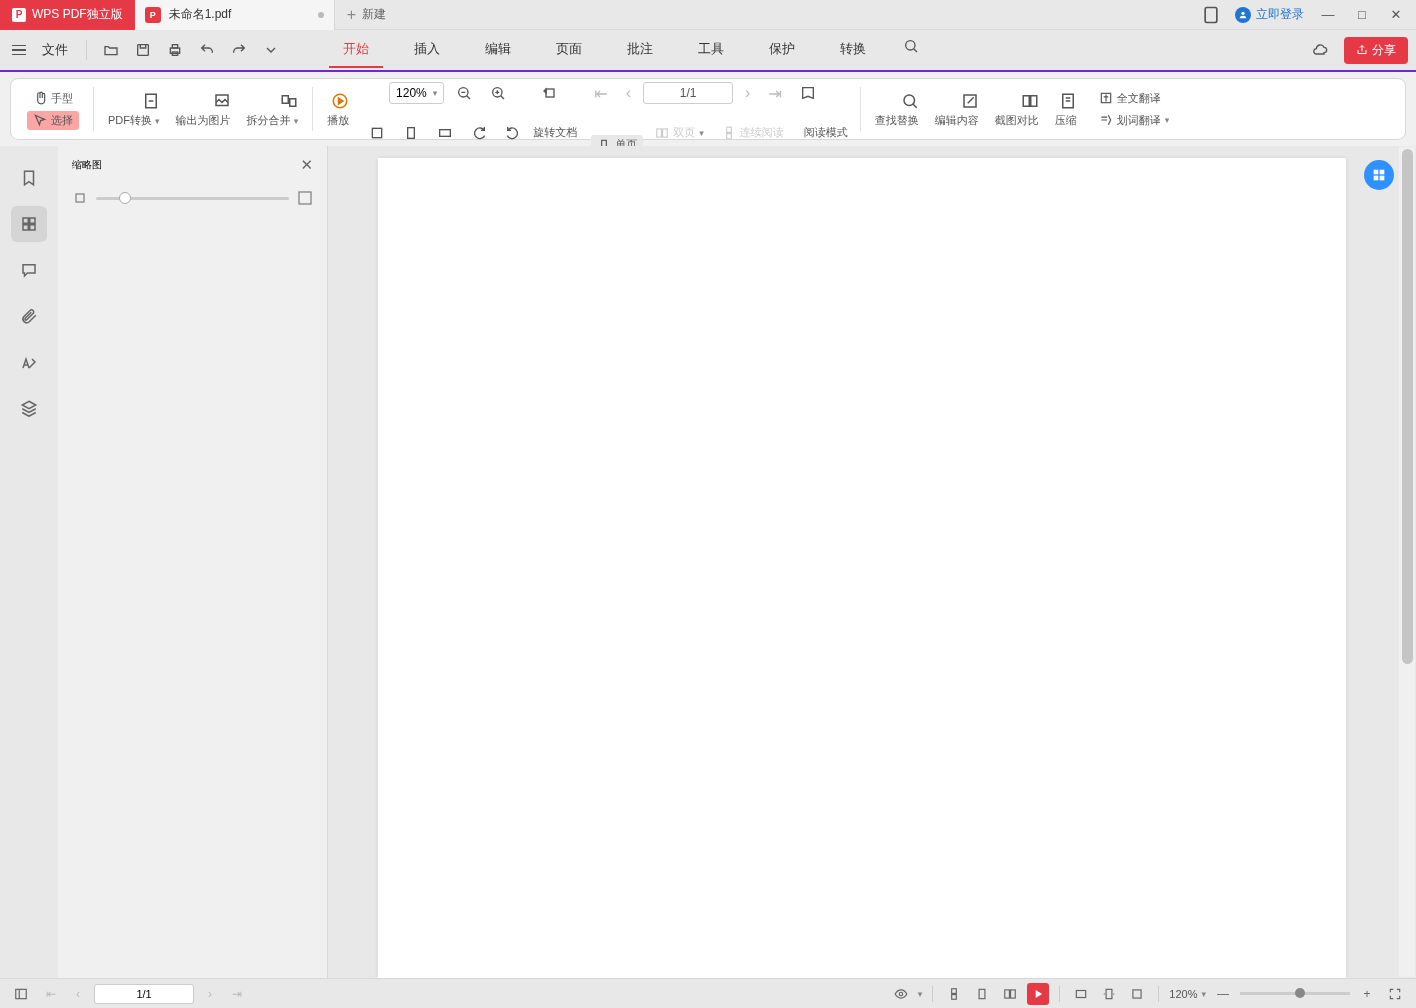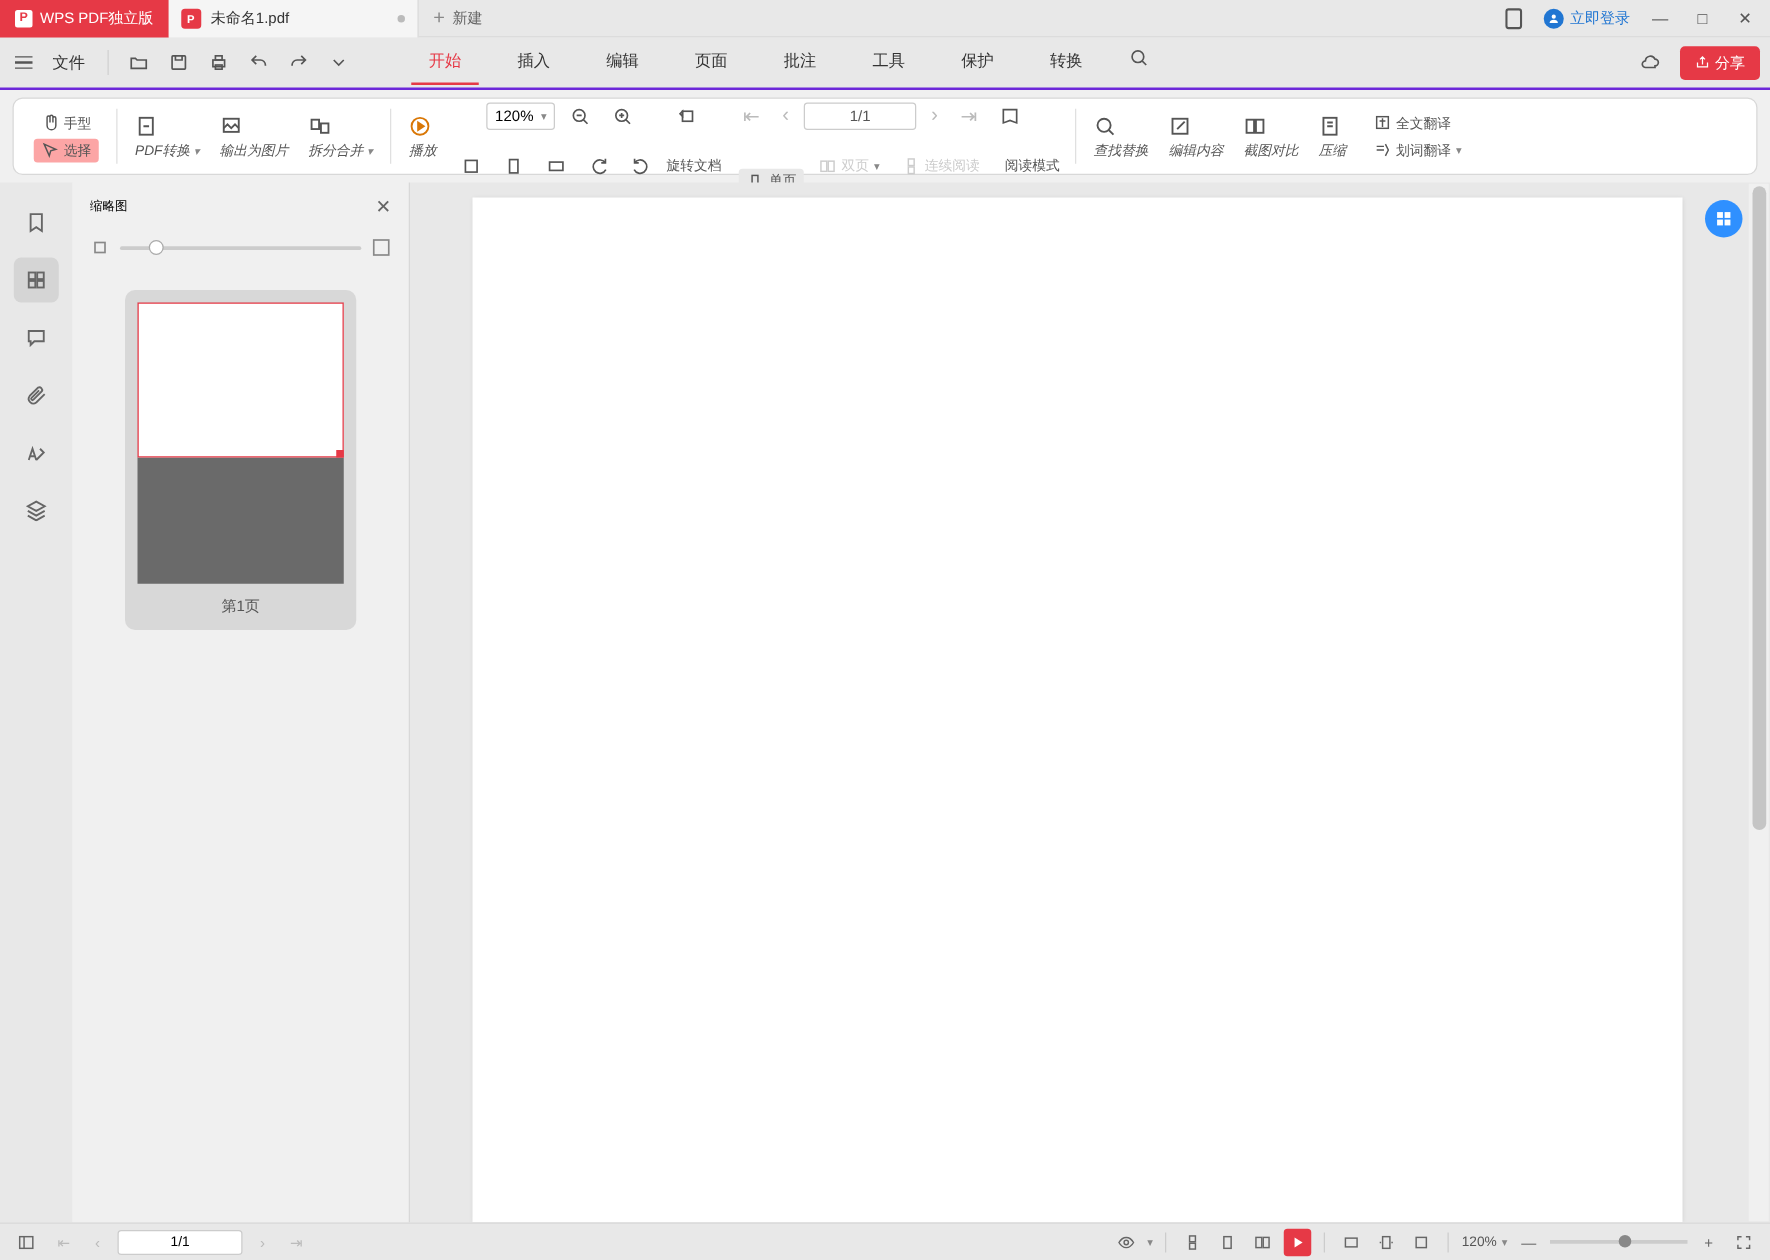--- a/index.html
+++ b/index.html
@@ -24,21 +24,21 @@
 .vsep{width:1px;height:20px;background:#d0d0d0;margin:0 6px;}
 .ticon{width:28px;height:28px;display:flex;align-items:center;justify-content:center;color:#555;cursor:pointer;border-radius:4px;}
 .ticon svg{width:16px;height:16px;}
 .menu-tabs{display:flex;gap:17px;margin-left:40px;}
 .mtab{padding:8px 14px;font-size:13px;color:#333;cursor:pointer;}
 .mtab.active{color:#e63946;border-bottom:2px solid #e63946;}
 .menu-right{margin-left:auto;display:flex;align-items:center;gap:10px;}
 .share-btn{background:#e63946;color:#fff;font-size:12px;padding:5px 12px;border-radius:4px;display:flex;align-items:center;gap:4px;cursor:pointer;}
 .ribbon{background:#fff;margin:6px 10px;border:1px solid #d8d8d8;border-radius:8px;height:62px;display:flex;align-items:center;padding:0 8px;}
 .rgroup{display:flex;align-items:center;height:100%;}
-.rcol{display:flex;flex-direction:column;align-items:flex-start;justify-content:center;gap:2px;padding:0 8px;cursor:pointer;height:100%;font-style:italic;}
+.rcol{display:flex;flex-direction:column;align-items:flex-end;justify-content:center;gap:2px;padding:0 8px;cursor:pointer;height:100%;}
 .rcol-icon{height:20px;display:flex;align-items:center;justify-content:center;color:#555;}
 .rcol-icon svg{width:18px;height:18px;}
 .rcol-label{font-size:11px;color:#555;white-space:nowrap;}
 .rstack{display:flex;flex-direction:column;gap:3px;padding:4px 8px;}
 .rstack-item{display:flex;align-items:center;gap:4px;font-size:11px;color:#555;cursor:pointer;padding:2px 6px;border-radius:3px;}
 .rstack-item.act{background:#fca5a5;justify-content:flex-end;}
 .rstack-item svg{width:14px;height:14px;}
 .rsep{width:1px;height:44px;background:#e0e0e0;margin:0 6px;}
 .zoom-select{border:1px solid #ccc;border-radius:3px;padding:3px 6px;font-size:12px;display:flex;align-items:center;gap:6px;cursor:pointer;}
 .page-input{border:1px solid #ccc;border-radius:3px;width:90px;height:22px;font-size:12px;text-align:center;color:#555;}
@@ -435,28 +435,20 @@
       <svg viewBox="0 0 24 24" fill="none" stroke="currentColor" stroke-width="2">
           <rect x="6" y="6" width="12" height="12"></rect>
         </svg>
       <div class="slider-track">
           <div class="slider-thumb"></div>
         </div>
       <svg viewBox="0 0 24 24" fill="none" stroke="currentColor" stroke-width="2">
           <rect x="3" y="3" width="18" height="18"></rect>
         </svg>
     </div>
-    <div class="thumb-area">
-      <div class="thumb-card">
-        <div class="thumb-page">
-            <div class="thumb-sel"></div>
-          </div>
-        <div class="thumb-label">第1页</div>
-      </div>
-    </div>
   </div>
   <div class="canvas">
     <div class="page"></div>
     <div class="float-btn">
         <svg width="16" height="16" viewBox="0 0 24 24" fill="currentColor">
           <rect x="4" y="4" width="7" height="7"></rect>
           <rect x="13" y="4" width="7" height="7"></rect>
           <rect x="4" y="13" width="7" height="7"></rect>
           <rect x="13" y="13" width="7" height="7"></rect>
         </svg>

